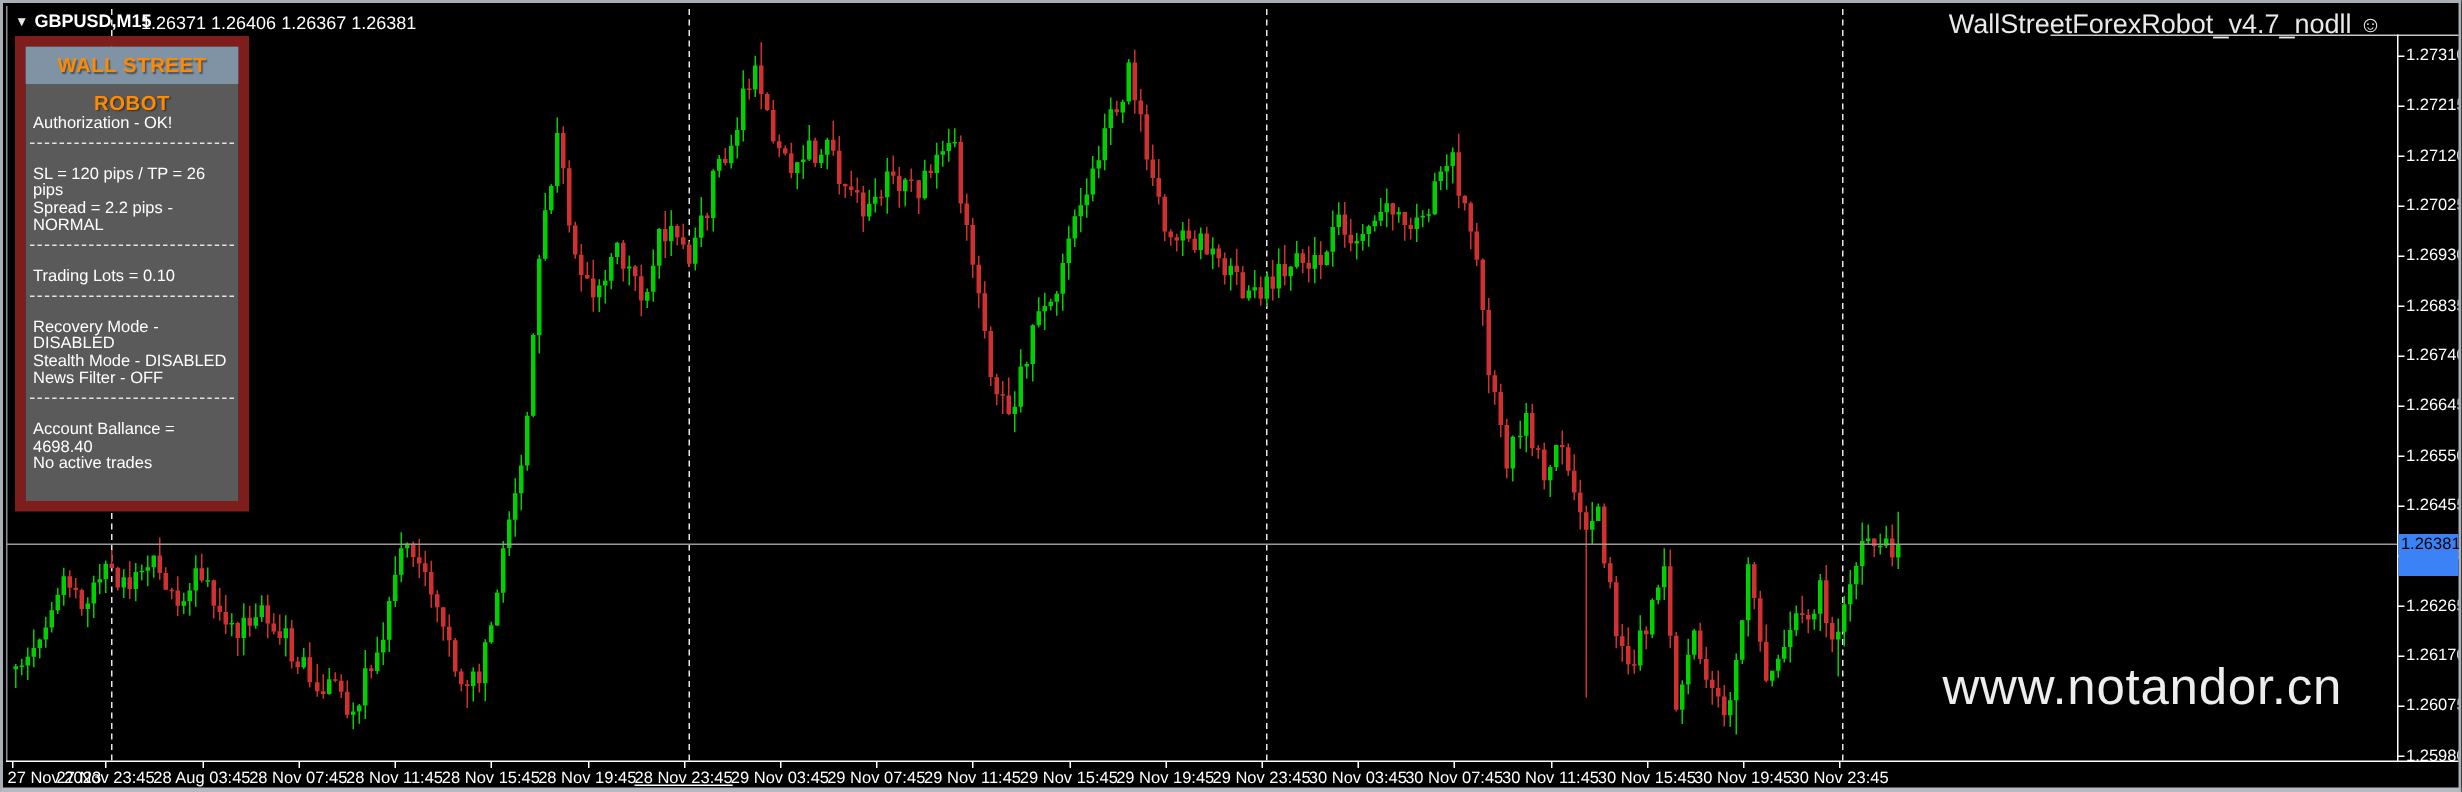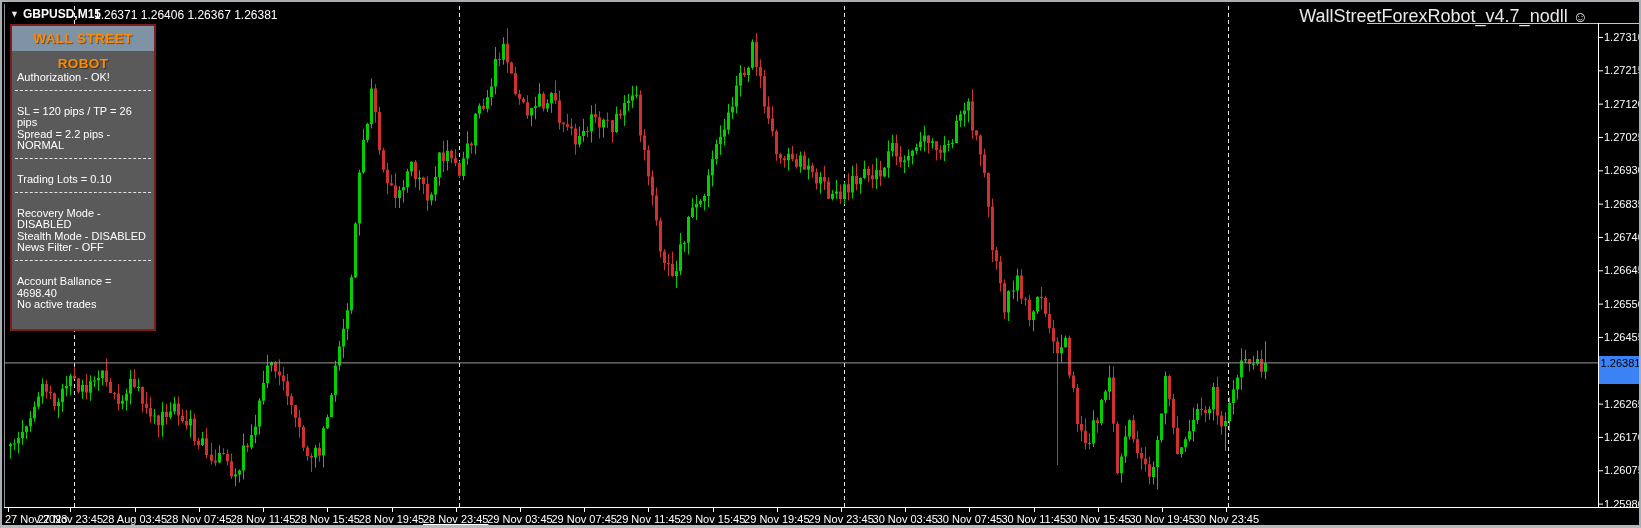--- a/index.html
+++ b/index.html
@@ -7,21 +7,21 @@
     box-sizing:border-box;border-top:2px solid #a9afb5;border-left:2px solid #a9afb5;
     border-right:2px solid #a9afb5;border-bottom:3px solid #b4bac0;
     font-family:"Liberation Sans",sans-serif;}
   svg.chart{position:absolute;left:0;top:0;z-index:1;}
   .title-tri{position:absolute;left:8px;top:8px;font-size:9px;color:#e8e8e8;z-index:5;line-height:1;}
   .title-symbol{position:absolute;left:21px;top:5px;font-size:12px;font-weight:700;color:#fff;z-index:5;white-space:pre;}
   .title-ohlc{position:absolute;left:92px;top:6px;font-size:12px;color:#fff;z-index:5;white-space:pre;}
   .ea-label{position:absolute;right:51px;top:4px;z-index:5;display:flex;align-items:center;gap:5px;}
   .ea-label .txt{font-size:18px;color:#e9e9e9;}
   .ea-label .smiley{font-size:15px;color:#f0f0f0;line-height:1;}
-  .panel{position:absolute;left:8px;top:22px;width:142px;z-index:6;border:2px solid #7f1d1d;}
+  .panel{position:absolute;left:8px;top:22px;width:142px;z-index:6;border:7px solid #7f1d1d;}
   .panel-header{height:25px;background:#8093a4;color:#ff8a00;font-size:13.5px;font-weight:700;
     text-align:center;line-height:25px;letter-spacing:.4px;text-shadow:1px 1px 1px rgba(0,0,0,.45);}
   .panel-body{background:#5a5a5a;color:#fff;font-size:11px;padding:6px 0 14px 0;}
   .panel-section{padding:3px 5px 4px 5px;line-height:11.6px;margin-top:12px;}
   .panel-sep{border-top:1px dashed #e3e3e3;margin:2px 3px;}
   .watermark{position:absolute;left:1293px;top:437px;z-index:2;color:#ededed;font-size:34px;letter-spacing:.5px;}
   .plabel{position:absolute;left:1602px;color:#fff;font-size:11px;z-index:4;transform:translateY(-50%);}
   .tlabel{position:absolute;top:511px;color:#fff;font-size:11px;z-index:4;transform:translateX(-50%);white-space:nowrap;}
   .tlabel.first{transform:none;}
   .price-box{position:absolute;left:1597px;top:354px;width:43px;height:28px;background:#3b82f6;color:#000;
@@ -124,20 +124,21 @@
           <div>News Filter - OFF</div>
         </div>
         <div class="panel-sep"></div>
         <div class="panel-section">
           <div>Account Ballance = 4698.40</div>
           <div>No active trades</div>
         </div>
       </div>
   </div>
 
+  <div class="watermark">www.notandor.cn</div>
 
   <div class="price-box" style="top: 353.917px;">1.26381</div>
 
   <div>
       <div class="plabel" style="top: 34.9961px;">1.27310</div>
       <div class="plabel" style="top: 68.325px;">1.27215</div>
       <div class="plabel" style="top: 101.654px;">1.27120</div>
       <div class="plabel" style="top: 134.983px;">1.27025</div>
       <div class="plabel" style="top: 168.311px;">1.26930</div>
       <div class="plabel" style="top: 201.64px;">1.26835</div>

